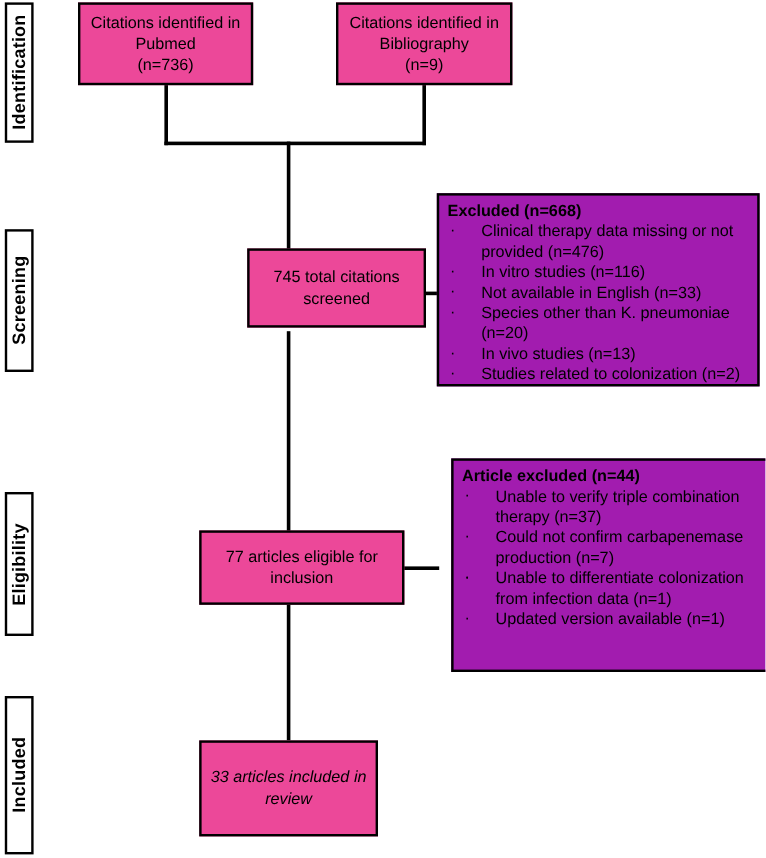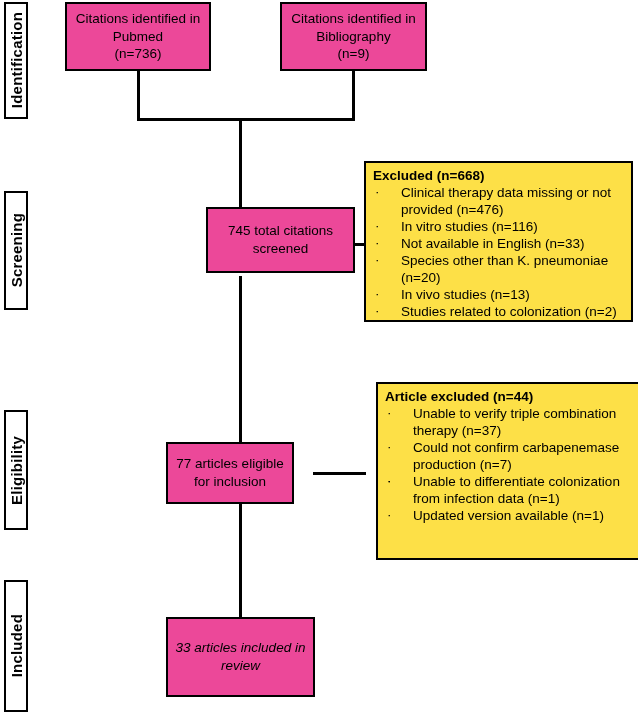--- a/index.html
+++ b/index.html
@@ -50,21 +50,21 @@
     font-size: 13.5px;
     line-height: 1.30;
     padding: 2px 6px;
   }
   .flow-box .box-text { display: block; white-space: pre-line; }
 
   
   .excl-box {
     position: absolute;
     border: 2px solid #000000;
-    background: #fde047;
+    background: #a21caf;
     box-sizing: border-box;
     padding: 5px 7px 4px 7px;
     font-size: 13.5px;
     line-height: 1.255;
   }
   .excl-title {
     font-weight: bold;
     display: block;
     margin-bottom: 0px;
     white-space: nowrap;
@@ -169,21 +169,21 @@
         <span class="bullet">·</span>
         <span>In vivo studies (n=13)</span>
       </li>
       <li>
         <span class="bullet">·</span>
         <span>Studies related to colonization (n=2)</span>
       </li>
     </ul>
   </div>
 
-  <div class="flow-box" style="left:166px; top:442px; width:128px; height:62px;">
+  <div class="flow-box" style="left:166px; top:442px; width:171px; height:62px;">
     <span class="box-text">77 articles eligible for inclusion</span>
   </div>
 
   <div class="excl-box" style="left:376px; top:382px; width:269px; height:178px;">
     <span class="excl-title">Article excluded (n=44)</span>
     <ul class="excl-list">
       <li>
         <span class="bullet">·</span>
         <span>Unable to verify triple combination therapy (n=37)</span>
       </li>

